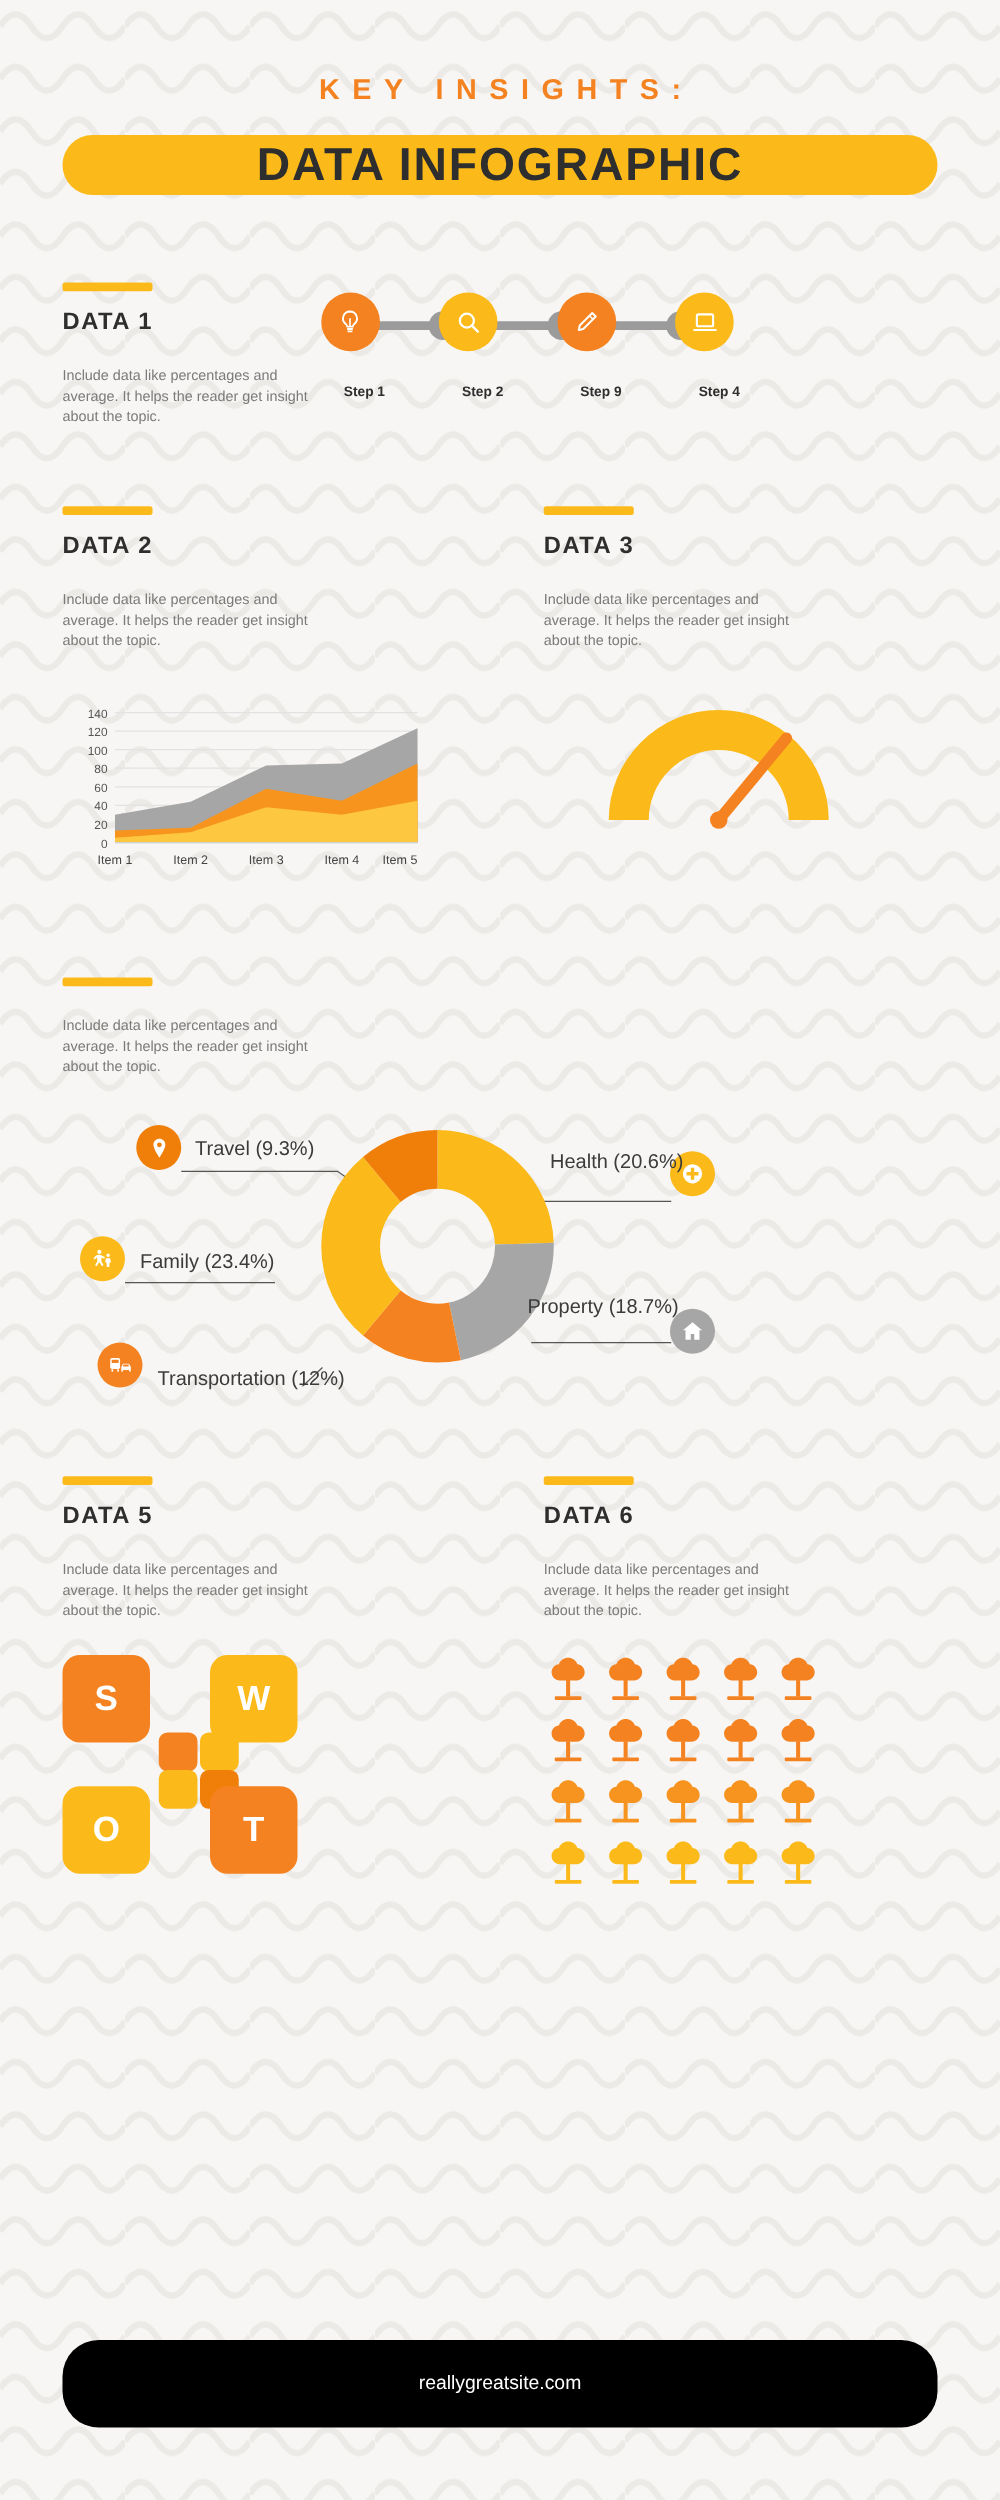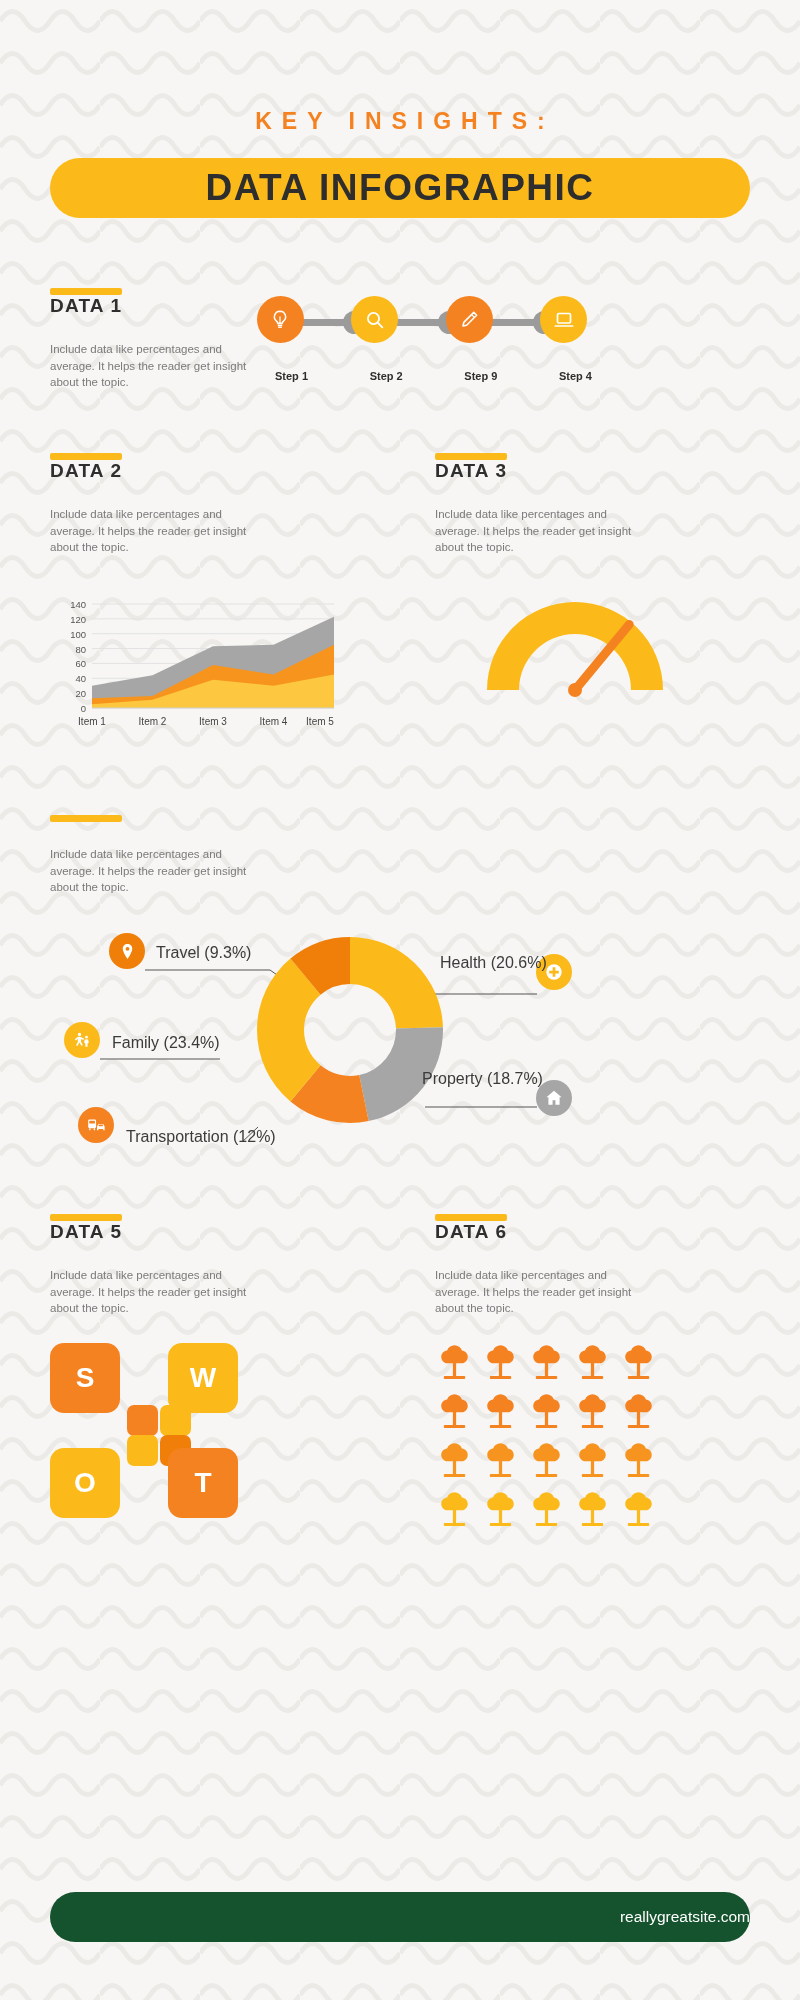--- a/index.html
+++ b/index.html
@@ -29,28 +29,28 @@
     padding: 0 50px;
   }
 
   
   .kicker {
     text-align: center;
     color: #F58220;
     font-size: 23px;
     font-weight: bold;
     letter-spacing: 10px;
-    padding-top: 108px;
+    padding-top: 58px;
     text-indent: 10px;
   }
   .title-pill {
     margin: 23px 0 0 0;
     background: #FBBA1A;
     border-radius: 36px;
-    height: 60px;
+    height: 48px;
     display: flex;
     align-items: center;
     justify-content: center;
   }
   .title-pill span {
     color: #2e2e2e;
     font-size: 37px;
     font-weight: bold;
     letter-spacing: 1.5px;
   }
@@ -64,20 +64,21 @@
   }
 
   
   .sec-bar {
     width: 72px;
     height: 7px;
     background: #FBBA1A;
     border-radius: 2px;
   }
   .sec-title {
+    margin-top: 14px;
     font-size: 19px;
     font-weight: bold;
     letter-spacing: 1.2px;
     color: #2e2e2e;
   }
   .sec-body {
     margin-top: 24px;
     color: #7a7a7a;
     font-size: 11.5px;
     line-height: 1.45;
@@ -169,24 +170,24 @@
   }
   .swot-nub { position: absolute; width: 31px; height: 31px; border-radius: 7px; }
 
   .trees { margin-top: 26px; display: grid; grid-template-columns: repeat(5, 39px); gap: 7px 7px; }
 
   
   .footer {
     position: absolute;
     left: 50px; right: 50px;
     bottom: 58px;
-    height: 50px;
-    background: #14532d;
+    height: 70px;
+    background: #000000;
     border-radius: 29px;
-    display: flex; align-items: center; justify-content: flex-end;
+    display: flex; align-items: center; justify-content: center;
   }
   .footer span { color: #fff; font-size: 15.5px; }
 </style>
 </head>
 <body>
 
 <svg id="wave-bg" width="800" height="2000">
   <defs>
     <pattern id="wv" width="100" height="42" patternUnits="userSpaceOnUse">
       <path d="M0 21 Q 12.5 2 25 21 T 50 21 T 75 21 T 100 21" fill="none" stroke="#eceae7" stroke-width="5"></path>

